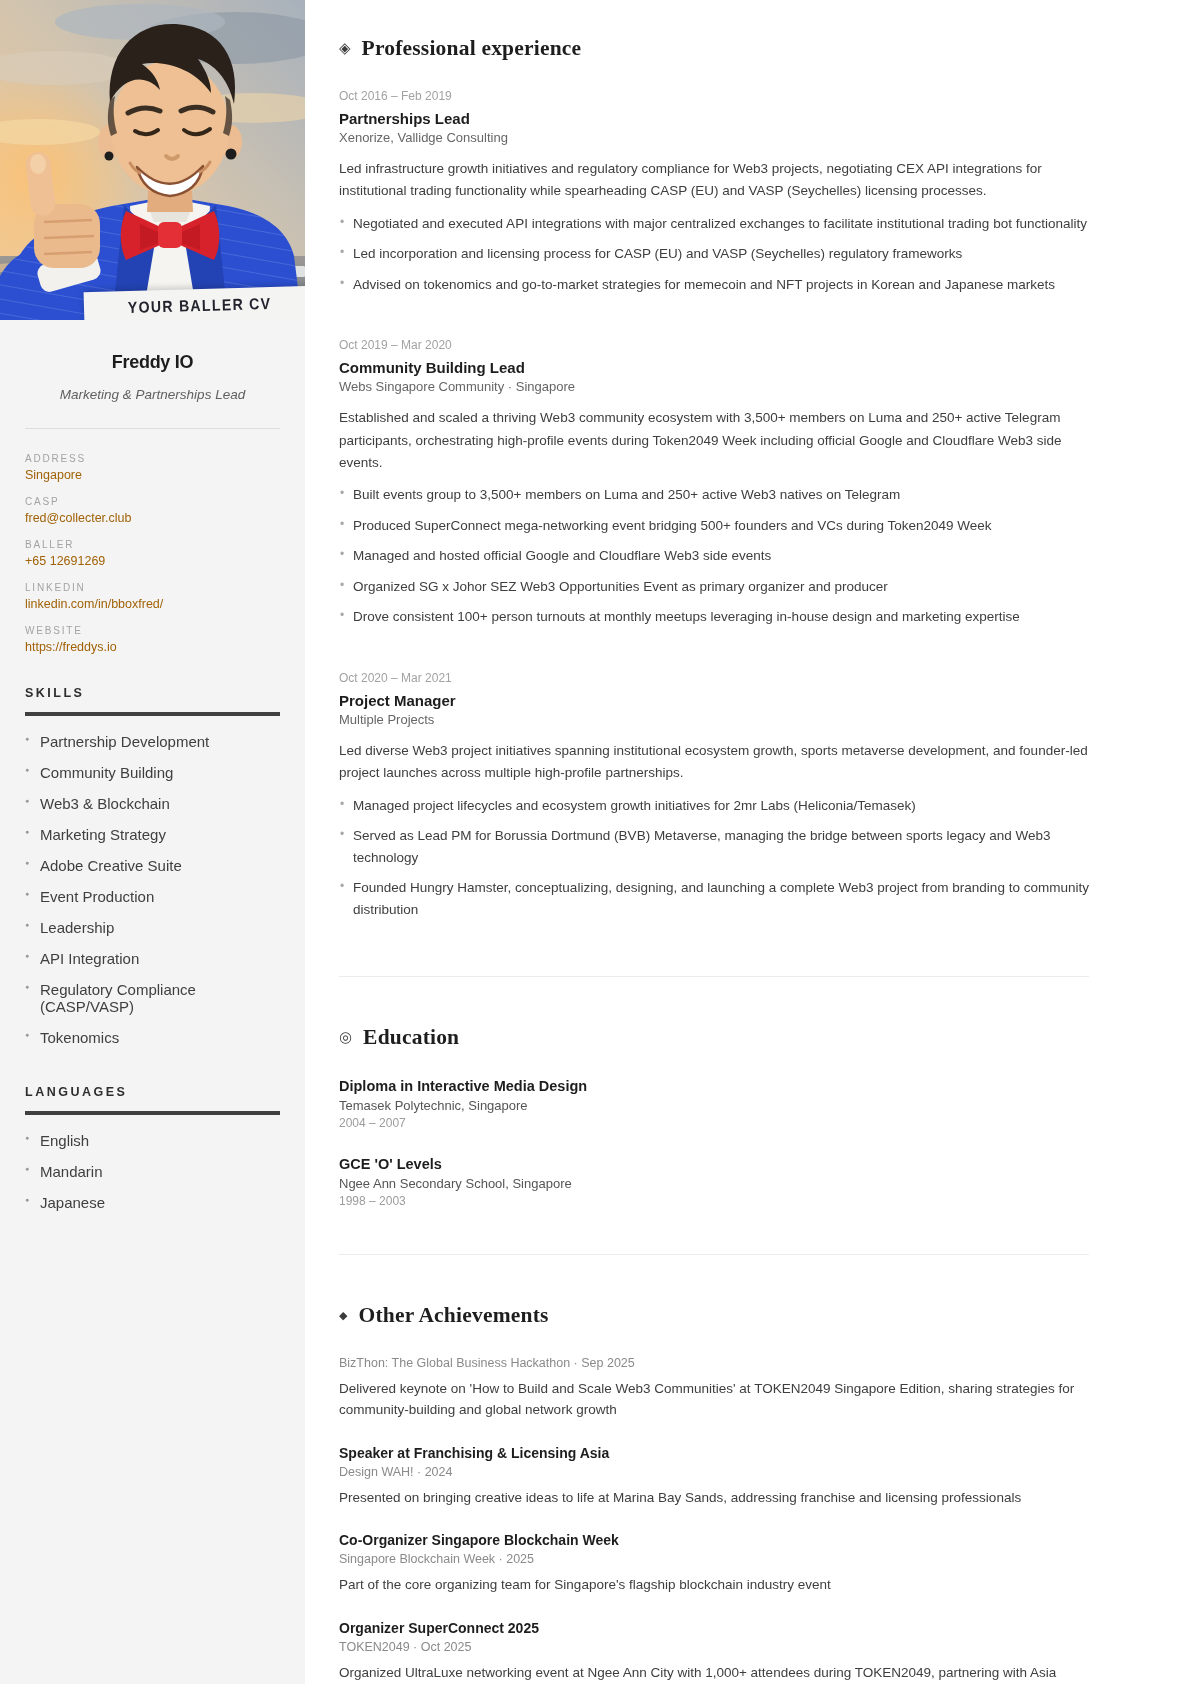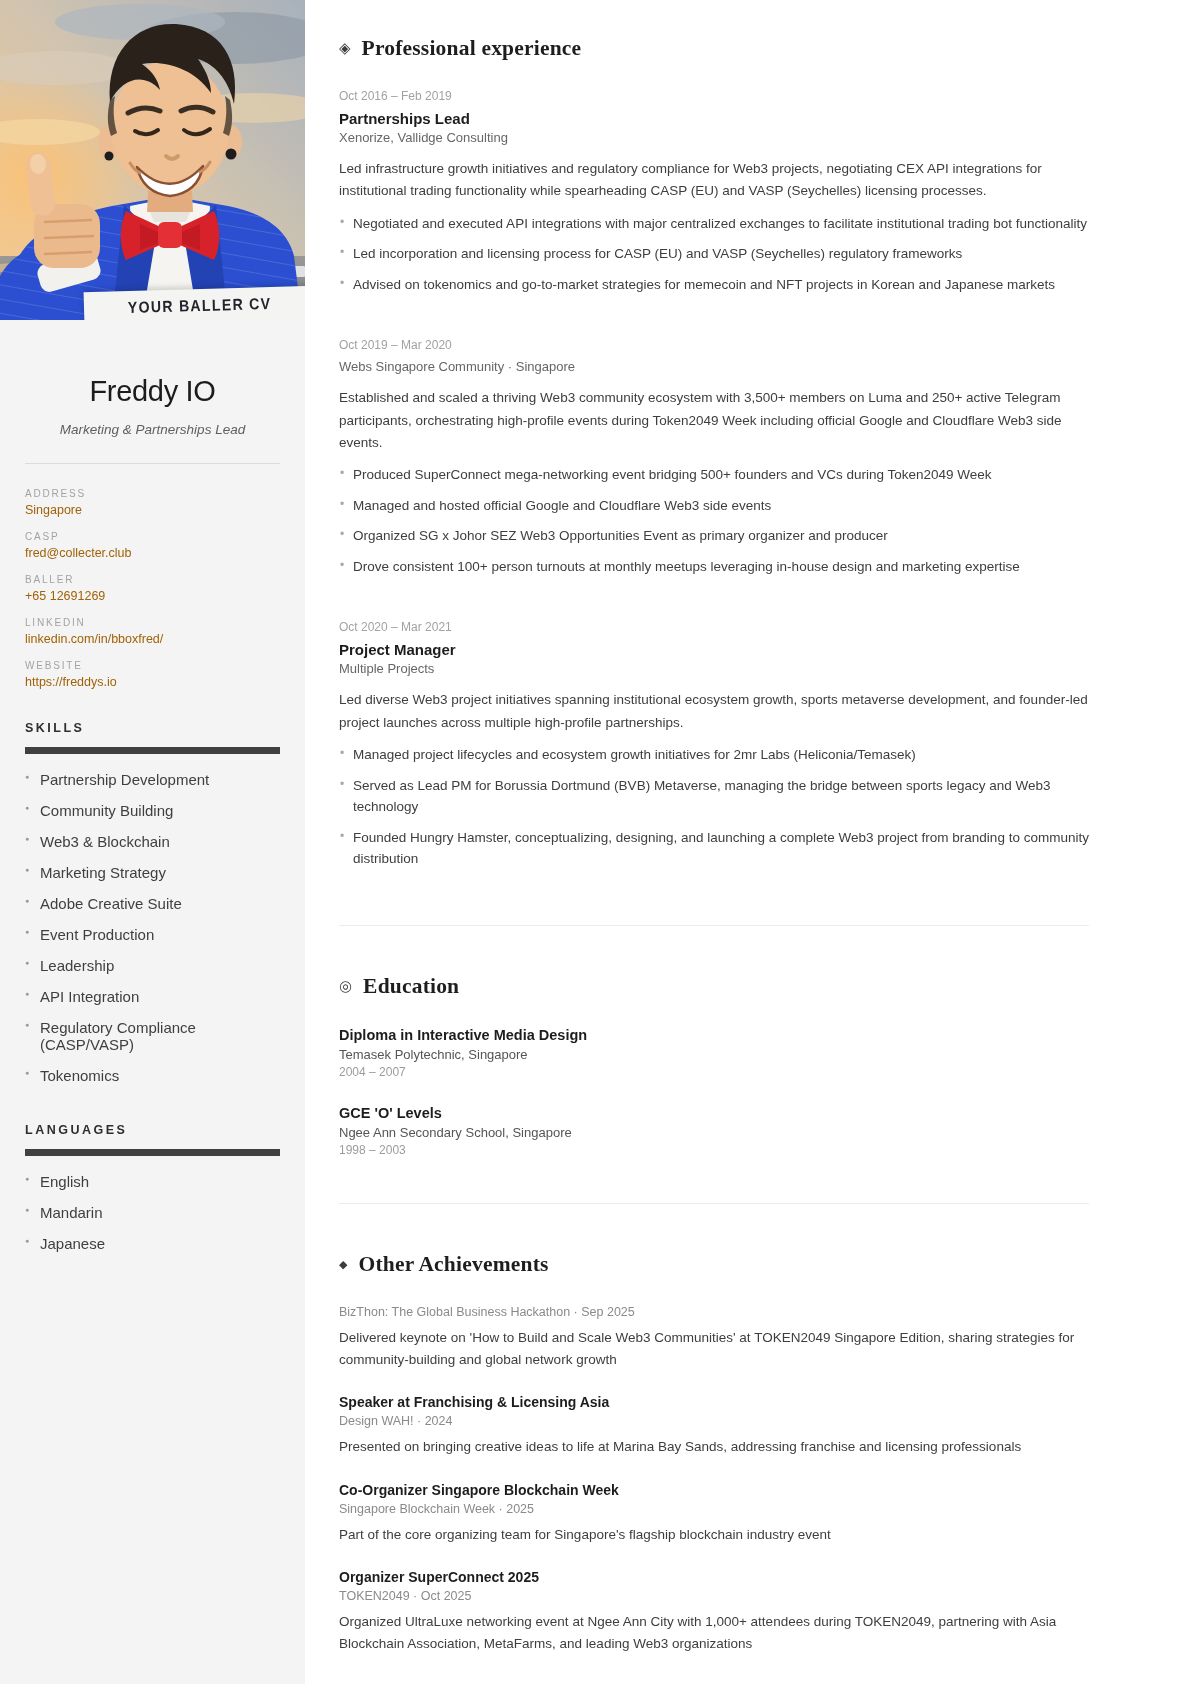--- a/index.html
+++ b/index.html
@@ -48,25 +48,24 @@
     display: inline-block;
     transform: scaleX(.88);
     font-weight: 700;
     font-size: 16px;
     letter-spacing: 1.5px;
     color: #23232e;
     white-space: nowrap;
   }
   .identity { text-align: center; padding: 32px 16px 0; }
   .person-name {
-    font-size: 29px;
-    font-weight: 400;
+    font-size: 18px;
+    font-weight: 700;
     color: #1c1c1c;
     letter-spacing: -.3px;
-    margin-top: 23px;
   }
   .person-subtitle {
     margin-top: 14px;
     font-style: italic;
     font-size: 13.5px;
     color: #5f5f5f;
   }
   .side-divider {
     border: none;
     border-top: 1px solid #dcdcdc;
@@ -82,21 +81,21 @@
     margin-bottom: 4px;
   }
   .contact-value { font-size: 12.5px; color: #a16207; }
   .side-section { padding: 0 25px; margin-top: 32px; }
   .side-section-title {
     font-size: 12.5px;
     font-weight: 700;
     letter-spacing: 2.5px;
     color: #2e2e2e;
     padding-bottom: 12px;
-    border-bottom: 7px solid #404040;
+    border-bottom: 4px solid #404040;
     margin-bottom: 10px;
   }
   .dot-list { list-style: none; }
   .dot-list li {
     font-size: 15px;
     color: #3f3f3f;
     padding: 7px 0 7px 15px;
     position: relative;
   }
   .dot-list li::before {
@@ -345,24 +344,26 @@
             <p class="job-summary">Led infrastructure growth initiatives and regulatory compliance for Web3 projects, negotiating CEX API integrations for institutional trading functionality while spearheading CASP (EU) and VASP (Seychelles) licensing processes.</p>
             <ul class="bullet-list">
 
             <li>Negotiated and executed API integrations with major centralized exchanges to facilitate institutional trading bot functionality</li>
                 <li>Led incorporation and licensing process for CASP (EU) and VASP (Seychelles) regulatory frameworks</li>
                 <li>Advised on tokenomics and go-to-market strategies for memecoin and NFT projects in Korean and Japanese markets</li>
               </ul>
           </article>
             <article class="job">
             <div class="job-dates">Oct 2019 – Mar 2020</div>
+            <div class="job-role">Community Building Lead</div>
             <div class="job-company">Webs Singapore Community · Singapore</div>
             <p class="job-summary">Established and scaled a thriving Web3 community ecosystem with 3,500+ members on Luma and 250+ active Telegram participants, orchestrating high-profile events during Token2049 Week including official Google and Cloudflare Web3 side events.</p>
             <ul class="bullet-list">
 
+            <li>Built events group to 3,500+ members on Luma and 250+ active Web3 natives on Telegram</li>
                 <li>Produced SuperConnect mega-networking event bridging 500+ founders and VCs during Token2049 Week</li>
                 <li>Managed and hosted official Google and Cloudflare Web3 side events</li>
                 <li>Organized SG x Johor SEZ Web3 Opportunities Event as primary organizer and producer</li>
                 <li>Drove consistent 100+ person turnouts at monthly meetups leveraging in-house design and marketing expertise</li>
               </ul>
           </article>
             <article class="job">
             <div class="job-dates">Oct 2020 – Mar 2021</div>
             <div class="job-role">Project Manager</div>
             <div class="job-company">Multiple Projects</div>

